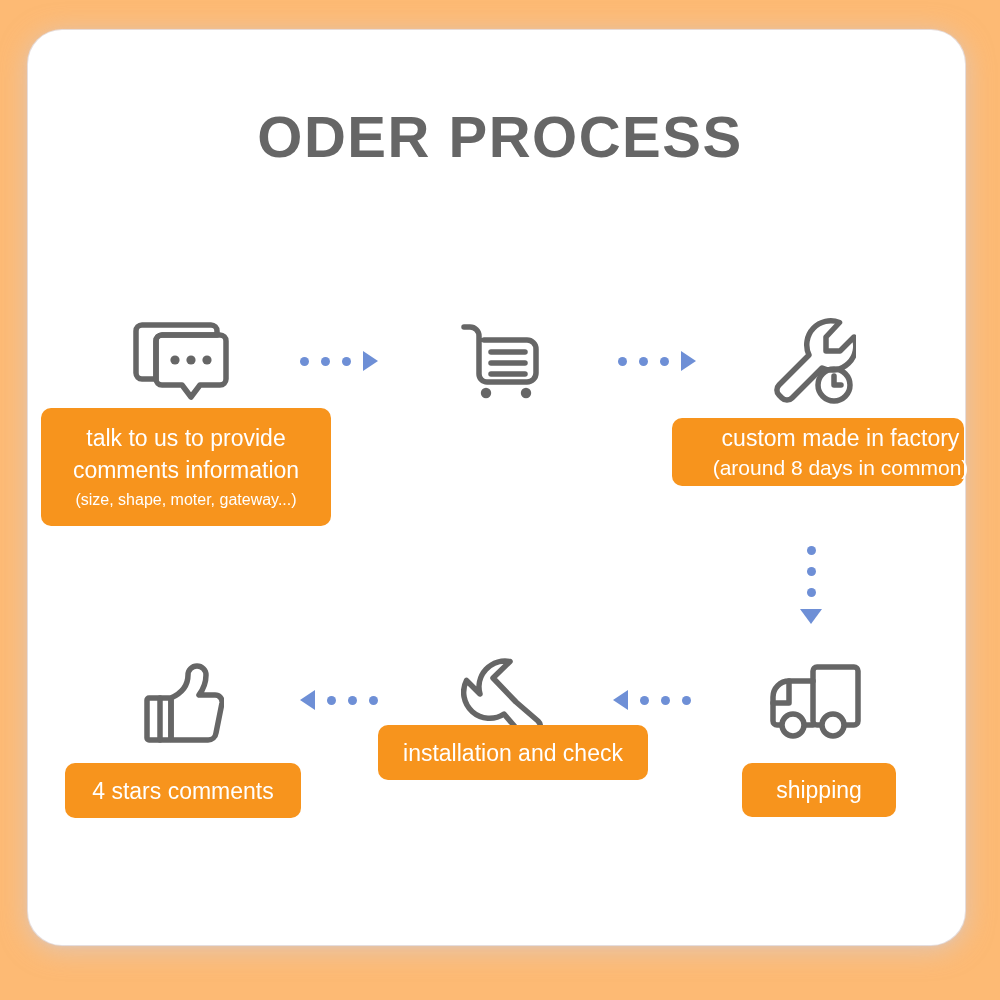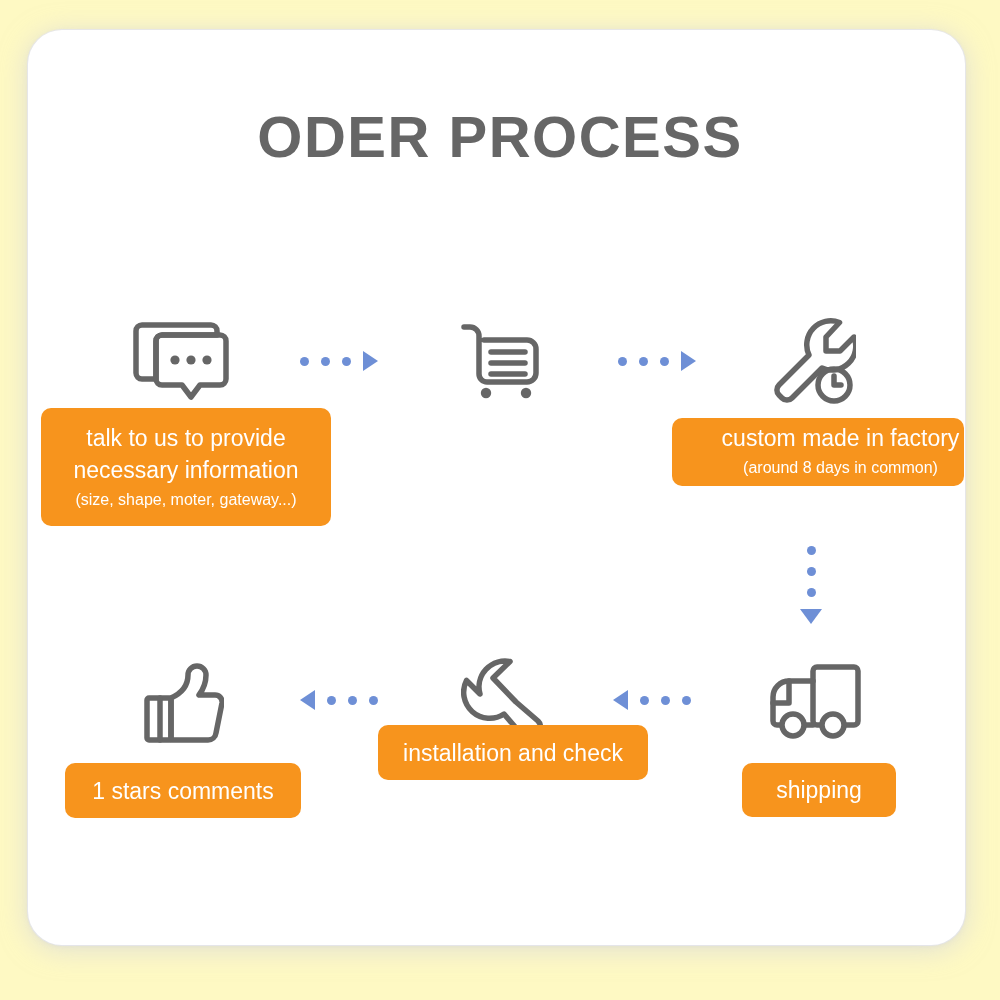--- a/index.html
+++ b/index.html
@@ -9,21 +9,21 @@
     height: 1000px;
     background: #ffffff;
     font-family: "Liberation Sans", sans-serif;
     overflow: hidden;
   }
 
   #stage {
     position: relative;
     width: 1000px;
     height: 1000px;
-    background: #fef9c3;
+    background: #fdba74;
   }
 
   
   #card {
     position: absolute;
     left: 28px;
     top: 30px;
     width: 937px;
     height: 915px;
     background: #ffffff;
@@ -67,21 +67,21 @@
     flex-direction: column;
     align-items: center;
     justify-content: center;
   }
   .label-box .line-main {
     font-size: 23px;
     line-height: 32px;
     white-space: nowrap;
   }
   .label-box .line-sub {
-    font-size: 16px;
+    font-size: 21px;
     line-height: 28px;
     white-space: nowrap;
   }
   .label-box .line-small {
     font-size: 16px;
     line-height: 27px;
     white-space: nowrap;
   }
 
   
@@ -174,21 +174,21 @@
   <span class="icon-wrap" style="left:770px; top:316px;">
     <svg width="86" height="88" viewBox="0 0 86 88" fill="none" stroke="#666666" stroke-width="5.5" stroke-linejoin="round" stroke-linecap="round">
       <path d="M69.5 6.5 A24 24 0 0 0 39 39 L9 69 a7 7 0 0 0 0 10 l3 3 a7 7 0 0 0 10 0 L52 52 A24 24 0 0 0 84 21 L70 35 L56 35 L56 21 Z"></path>
       <circle cx="64" cy="69" r="16"></circle>
       <path d="M64 60 V69 H71"></path>
     </svg>
   </span>
 
   <div class="label-box" id="box-talk">
     <div class="line-main">talk to us to provide</div>
-    <div class="line-main">necessary information</div>
+    <div class="line-main">comments information</div>
     <div class="line-small">(size, shape, moter, gateway...)</div>
   </div>
 
 
   <div class="label-box" id="box-custom">
     <div class="line-main">custom made in factory</div>
     <div class="line-sub">(around 8 days in common)</div>
   </div>
 
   <span class="icon-wrap" style="left:142px; top:659px;">
@@ -209,21 +209,21 @@
     <svg width="92" height="78" viewBox="0 0 92 78" fill="none" stroke="#666666" stroke-width="5.5" stroke-linejoin="round" stroke-linecap="round">
       <rect x="43" y="4" width="45" height="58" rx="4"></rect>
       <path d="M43 18 H19 a16 16 0 0 0 -16 16 V58 a4 4 0 0 0 4 4 H43"></path>
       <path d="M19 18 V40 H3"></path>
       <circle cx="23" cy="62" r="11" fill="#ffffff"></circle>
       <circle cx="63" cy="62" r="11" fill="#ffffff"></circle>
     </svg>
   </span>
 
   <div class="label-box" id="box-stars">
-    <div class="line-main">1 stars comments</div>
+    <div class="line-main">4 stars comments</div>
   </div>
 
   <div class="label-box" id="box-install">
     <div class="line-main">installation and check</div>
   </div>
 
   <div class="label-box" id="box-shipping">
     <div class="line-main">shipping</div>
   </div>
 

